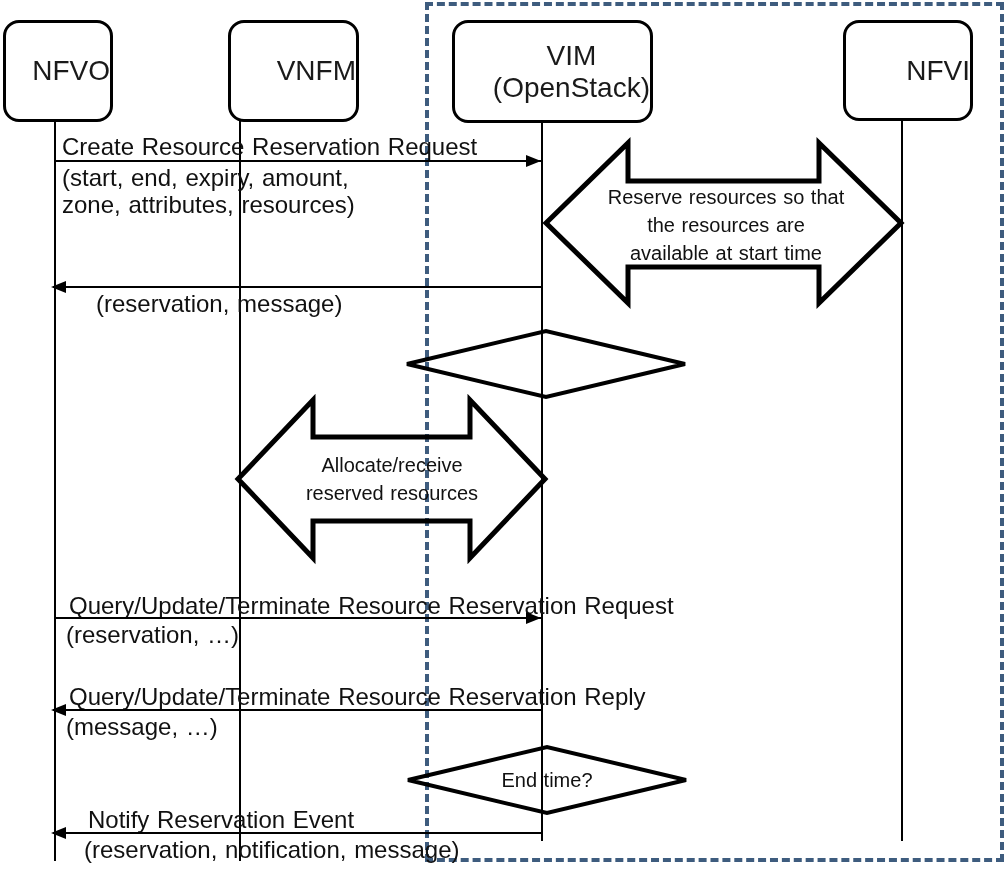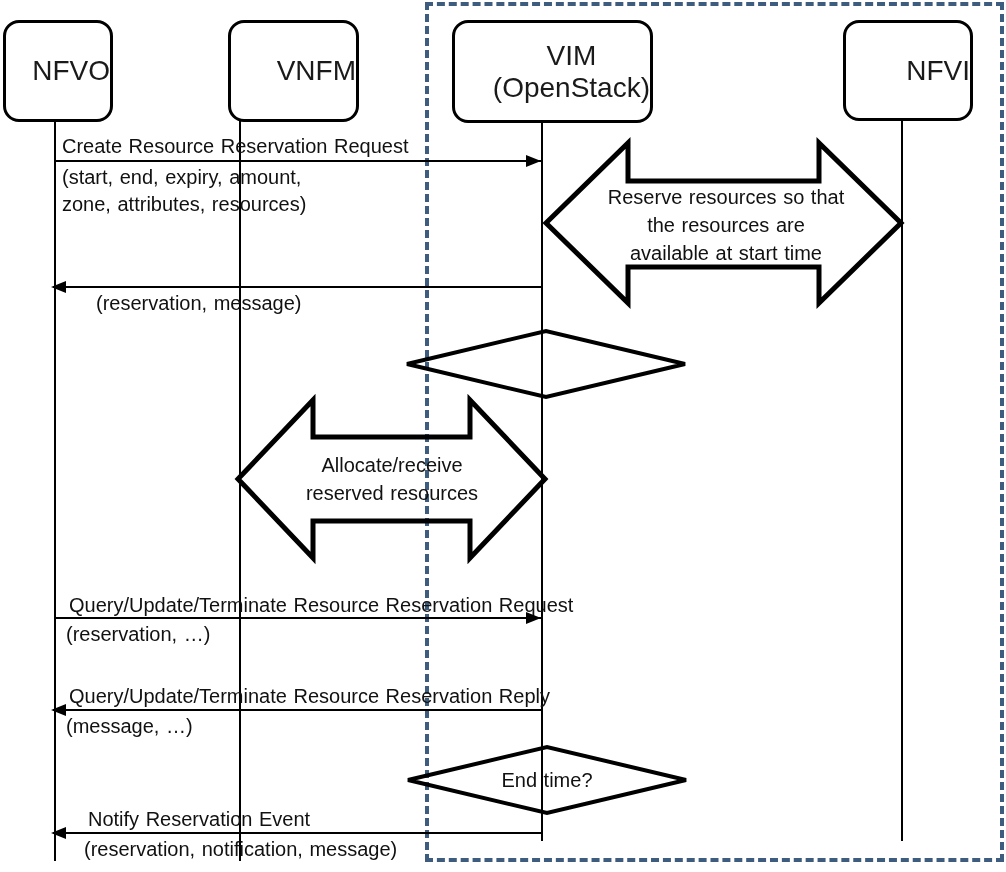--- a/index.html
+++ b/index.html
@@ -35,21 +35,21 @@
     text-align: center;
   }
   .actor-label {
     font-size: 28px;
     line-height: 32px;
     white-space: pre-line;
     color: #1a1a1a;
   }
   .msg-title, .msg-params {
     position: absolute;
-    font-size: 20px;
+    font-size: 24px;
     line-height: 27px;
     white-space: pre-line;
     word-spacing: 1px;
     color: #111111;
   }
   .msg-line {
     position: absolute;
     height: 2px;
     background: #000000;
   }

